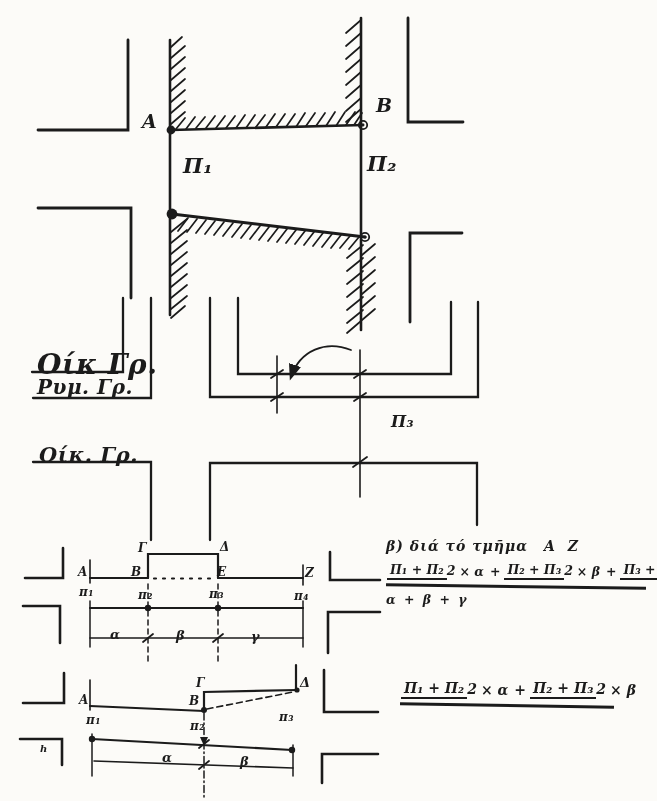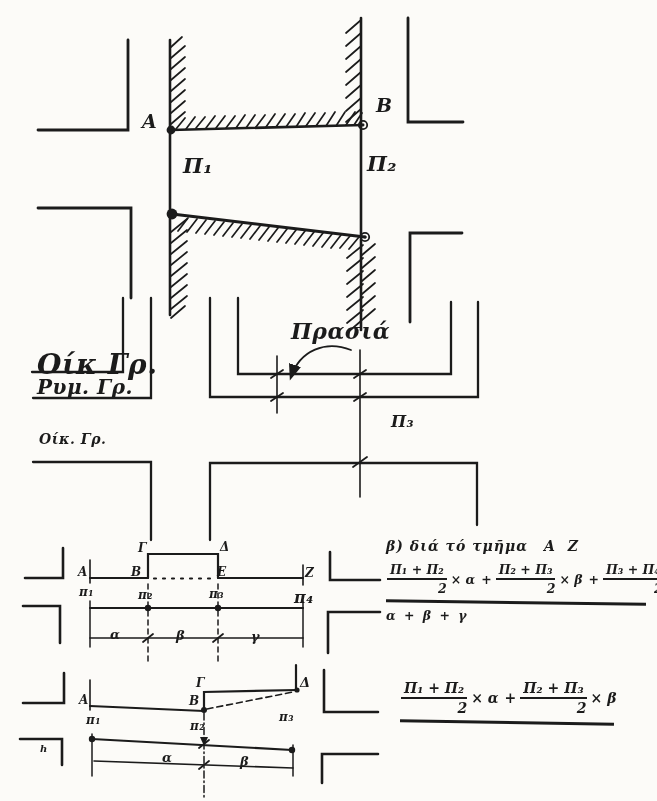--- a/index.html
+++ b/index.html
@@ -10,21 +10,21 @@
   }
   #art{position:absolute;left:0;top:0;}
   .lbl{
     position:absolute;font-style:italic;font-weight:bold;
     white-space:nowrap;line-height:1;letter-spacing:.5px;
   }
   .formula{position:absolute;font-style:italic;font-weight:bold;}
   .fh{white-space:nowrap;letter-spacing:1px;}
   .fh .seg{margin-left:16px;letter-spacing:4px;}
   .frow{display:flex;align-items:center;margin-top:8px;}
-  .sfrac{display:inline-flex;flex-direction:column;align-items:flex-end;margin:0 1px;}
+  .sfrac{display:inline-flex;align-items:flex-start;margin:0 1px;}
   .sfrac .n{padding:0 3px 1px 3px;border-bottom:2px solid #1b1b1b;white-space:nowrap;}
   .sfrac .d{padding-top:1px;}
   .op{margin:0 3px;white-space:nowrap;}
   .mainbar{height:3px;background:#1b1b1b;margin-top:5px;}
   .fden{margin-top:4px;letter-spacing:2px;}
   #formula-b{left:386px;top:538px;width:260px;font-size:12.5px;}
   #formula-b .fh{font-size:14px;}
   #formula-b .mainbar{transform:rotate(0.8deg);}
   #formula-c{left:400px;top:670px;width:214px;font-size:14px;}
   #formula-c .fh{font-size:15.5px;}
@@ -138,34 +138,33 @@
     </g>
   </svg>
 
   <div class="lbl" style="left:142px;top:112px;font-size:19px">A</div>
   <div class="lbl" style="left:376px;top:96px;font-size:19px">B</div>
   <div class="lbl" style="left:183px;top:155px;font-size:21px">Π₁</div>
   <div class="lbl" style="left:367px;top:153px;font-size:21px">Π₂</div>
 
   <div class="lbl" style="left:37px;top:351px;font-size:28px">Οίκ Γρ.</div>
   <div class="lbl" style="left:37px;top:377px;font-size:20px">Ρυμ. Γρ.</div>
-  <div class="lbl" style="left:39px;top:432px;font-size:14px">Οίκ. Γρ.</div>
-  <div class="lbl" style="left:291px;top:320px;font-size:22px">Πρασιά</div>
+  <div class="lbl" style="left:39px;top:444px;font-size:21px">Οίκ. Γρ.</div>
   <div class="lbl" style="left:391px;top:414px;font-size:16px">Π₃</div>
 
   <div class="lbl" style="left:78px;top:566px;font-size:12px">A</div>
   <div class="lbl" style="left:138px;top:542px;font-size:12px">Γ</div>
   <div class="lbl" style="left:220px;top:541px;font-size:12px">Δ</div>
   <div class="lbl" style="left:131px;top:566px;font-size:12px">Β</div>
   <div class="lbl" style="left:217px;top:566px;font-size:12px">Ε</div>
   <div class="lbl" style="left:305px;top:567px;font-size:12px">Ζ</div>
   <div class="lbl" style="left:79px;top:586px;font-size:12px">π₁</div>
   <div class="lbl" style="left:138px;top:589px;font-size:12px">π₂</div>
   <div class="lbl" style="left:209px;top:588px;font-size:12px">π₃</div>
-  <div class="lbl" style="left:294px;top:590px;font-size:16px">π₄</div>
+  <div class="lbl" style="left:294px;top:590px;font-size:12px">π₄</div>
   <div class="lbl" style="left:110px;top:628px;font-size:13px">α</div>
   <div class="lbl" style="left:176px;top:629px;font-size:13px">β</div>
   <div class="lbl" style="left:251px;top:630px;font-size:13px">γ</div>
 
   <div class="lbl" style="left:79px;top:694px;font-size:12px">A</div>
   <div class="lbl" style="left:196px;top:677px;font-size:12px">Γ</div>
   <div class="lbl" style="left:189px;top:695px;font-size:12px">Β</div>
   <div class="lbl" style="left:300px;top:676px;font-size:13px">Δ</div>
   <div class="lbl" style="left:86px;top:714px;font-size:12px">π₁</div>
   <div class="lbl" style="left:190px;top:720px;font-size:12px">π₂</div>

